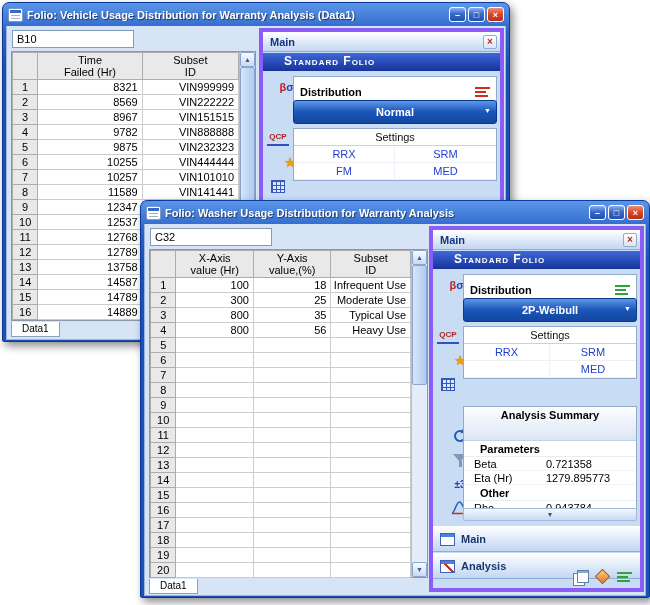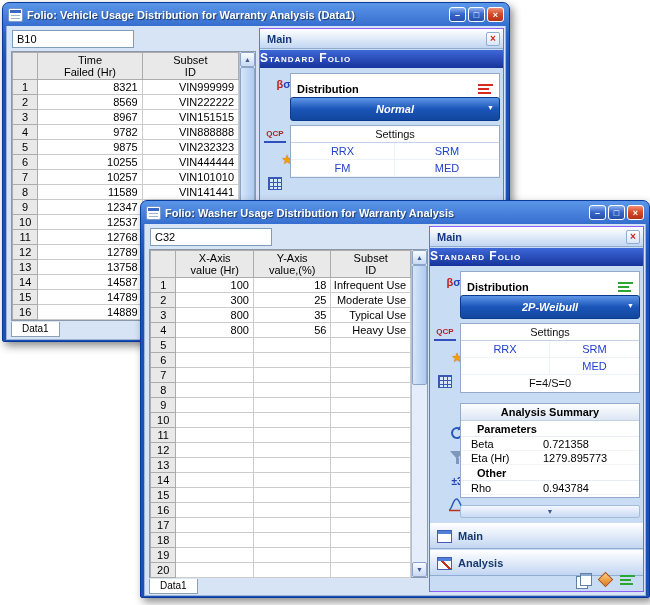--- a/index.html
+++ b/index.html
@@ -39,50 +39,50 @@
   .vscroll { position:absolute; top:0; bottom:0; right:0; width:16px; background:#E4EDF9; border-left:1px solid #AEC0D8; }
   .sarrow { position:absolute; left:0; width:15px; height:15px; background:linear-gradient(180deg,#F8FBFF,#C8DAF4); border:1px solid #8AA4CC; border-radius:2px; color:#3A5A94; font-size:7px; text-align:center; line-height:14px; cursor:pointer; }
   .sarrow.up { top:0; } .sarrow.down { bottom:0; }
   .sthumb { position:absolute; left:0; width:15px; top:15px; background:linear-gradient(90deg,#D8E6F8,#AECBF0); border:1px solid #8AA4CC; border-radius:2px; cursor:grab; }
   #w1 .sthumb { height:150px; } #w2 .sthumb { height:120px; }
   .tabbar { position:absolute; left:4px; height:17px; font-size:10px; }
   #w1 .tabbar { top:296px; } #w2 .tabbar { top:355px; }
   .sheettab { display:inline-block; background:#fff; border:1px solid #8CA0B8; border-top:none; padding:1px 10px 2px; cursor:pointer; }
 
   
-  .panel { position:absolute; top:2px; bottom:3px; background:#C8DCF4; border:1px solid #8b5cf6; }
+  .panel { position:absolute; top:2px; bottom:3px; background:#C8DCF4; border:4px solid #8b5cf6; }
   #w1 .panel { left:252px; right:1px; } #w2 .panel { left:284px; right:1px; }
   .pmain { position:absolute; left:0; right:0; top:0; height:20px; background:linear-gradient(180deg,#FFFFFF,#C2D6F2); border-bottom:1px solid #90ACCF; display:flex; align-items:center; padding:0 3px 0 7px; color:#14387C; font-weight:bold; }
   .pclose { margin-left:auto; width:14px; height:14px; border:1px solid #90ACCF; border-radius:2px; background:linear-gradient(180deg,#FFF,#D8E6F8); color:#C22818; font-size:10px; font-weight:bold; line-height:12px; text-align:center; cursor:pointer; }
-  .banner { position:absolute; left:0; right:0; top:21px; height:18px; background:linear-gradient(180deg,#3E68D8,#16339A); color:#FFF; font-weight:bold; font-variant:small-caps; letter-spacing:1px; font-size:12px; line-height:17px; padding-left:0; }
+  .banner { position:absolute; left:0; right:0; top:21px; height:18px; background:linear-gradient(180deg,#3E68D8,#16339A); color:#FFF; font-weight:bold; font-variant:small-caps; letter-spacing:1px; font-size:12px; line-height:17px; padding-left:21px; }
   .strip { position:absolute; left:0; top:40px; bottom:0; width:30px; }
   .sicon { position:absolute; left:14px; width:26px; height:20px; line-height:18px; text-align:center; cursor:pointer; }
   .bsm i { font-style:normal; font-weight:bold; font-size:11px; }
   .red { color:#C02020; } .blue { color:#2040C0; }
   .qcp { font-size:8px; font-weight:bold; color:#B02020; line-height:14px; border-bottom:2px solid #3050C0; height:16px; width:22px; left:4px; }
   .star { color:#F0A000; font-size:13px; text-shadow:0 0 1px #D04000; }
   .gridico { width:14px; height:13px; left:8px; border:1px solid #3858B8; background-color:#D8E8FF; background-image:linear-gradient(#3858B8 1px,transparent 1px),linear-gradient(90deg,#3858B8 1px,transparent 1px); background-size:4px 4px; }
   .funnelico { height:16px; }
   .funnelico::before { content:""; position:absolute; left:6px; top:2px; border-left:7px solid transparent; border-right:7px solid transparent; border-top:8px solid #8098B8; }
   .funnelico::after { content:""; position:absolute; left:12px; top:9px; width:3px; height:6px; background:#8098B8; }
   .pm { color:#2040C0; font-weight:bold; font-size:10px; }
   .pcontent { position:absolute; left:30px; top:40px; right:3px; bottom:0; }
   .distbox { position:absolute; left:0; right:0; top:4px; height:31px; background:#fff; border:1px solid #94AACB; display:flex; align-items:center; padding:0 6px; font-weight:bold; }
   .statusbars { width:15px; height:11px; background:linear-gradient(var(--c,#888),var(--c,#888)) 0 1px/15px 2px no-repeat,linear-gradient(var(--c,#888),var(--c,#888)) 0 5px/11px 2px no-repeat,linear-gradient(var(--c,#888),var(--c,#888)) 0 9px/13px 2px no-repeat; }
   .distbox .statusbars { margin-left:auto; }
-  .dropdown { position:absolute; left:0; right:0; top:28px; height:24px; border:1px solid #0A3A8C; border-radius:3px; background:linear-gradient(180deg,#5E96E8,#1A55B8 50%,#12479E); color:#fff; font-weight:bold; display:flex; align-items:center; justify-content:center; cursor:pointer;font-style:italic; }
+  .dropdown { position:absolute; left:0; right:0; top:28px; height:24px; border:1px solid #0A3A8C; border-radius:3px; background:linear-gradient(180deg,#5E96E8,#1A55B8 50%,#12479E); color:#fff; font-weight:bold; display:flex; align-items:center; justify-content:center; cursor:pointer; }
   .dd-arrow { position:absolute; right:5px; top:6px; font-size:7px; }
   .settings { position:absolute; left:0; right:0; top:56px; background:#fff; border:1px solid #94AACB; }
   .set-title { height:17px; line-height:17px; text-align:center; border-bottom:1px solid #C4D2E8; color:#111; }
   .set-grid { display:grid; grid-template-columns:1fr 1fr; }
   .set-cell { height:17px; line-height:17px; text-align:center; color:#1F3FCC; cursor:pointer; border-bottom:1px solid #EDF1F8; }
   .set-cell:nth-child(odd){ border-right:1px solid #EDF1F8; }
   .set-footer { height:17px; line-height:17px; text-align:center; color:#111; }
   .summary { position:absolute; left:0; right:0; top:136px; background:#fff; border:1px solid #94AACB; padding-bottom:2px; }
-  .sum-title { height:17px; line-height:17px; text-align:center; font-weight:bold; background:linear-gradient(180deg,#FDFEFF,#DCE6F4); border-bottom:1px solid #C4D2E8; }
+  .sum-title { height:34px; line-height:17px; text-align:center; font-weight:bold; background:linear-gradient(180deg,#FDFEFF,#DCE6F4); border-bottom:1px solid #C4D2E8; }
   .sum-sec { font-weight:bold; padding:2px 16px 1px; border-bottom:1px solid #E8ECF4; }
   .sum-row { display:flex; height:14px; line-height:14px; border-bottom:1px solid #F2F4F8; padding:0 4px 0 10px; }
   .sum-row .sl { width:72px; overflow:hidden; }
   .sum-row .sv { flex:1; }
   .collapse-btn { position:absolute; left:0; right:0; top:238px; height:13px; background:linear-gradient(180deg,#F4F8FF,#C8DAF4); border:1px solid #A4BCDC; border-radius:2px; text-align:center; font-size:7px; color:#3A5A94; line-height:11px; cursor:pointer; }
   .grip { position:absolute; left:0; right:0; top:253px; text-align:center; font-size:9px; color:#8098B8; letter-spacing:2px; line-height:8px; cursor:pointer; }
   .navitem { position:absolute; left:0; right:0; height:26px; background:linear-gradient(180deg,#FDFEFF,#C2D6F2); border-top:1px solid #FFF; border-bottom:1px solid #90ACCF; display:flex; align-items:center; gap:6px; padding-left:7px; font-weight:bold; color:#18386E; cursor:pointer; }
   #nav-main { top:296px; } #nav-analysis { top:323px; }
   .nav-ico { width:15px; height:13px; border:1px solid #4060B8; background:linear-gradient(180deg,#5080D8 3px,#FFF 3px); flex:0 0 auto; }
   .analysis-ico { background-color:#fff; background-image:linear-gradient(180deg,#5080D8 3px,transparent 3px),linear-gradient(45deg,transparent 42%,#C03020 42% 58%,transparent 58%); }
@@ -440,21 +440,20 @@
           <span class="dd-arrow">▼</span>
         </div>
         <div class="settings">
           <div class="set-title">Settings</div>
           <div class="set-grid">
             <span class="set-cell">RRX</span>
             <span class="set-cell">SRM</span>
             <span class="set-cell"></span>
             <span class="set-cell">MED</span>
           </div>
-          <div class="set-footer">F=4/S=0</div>
         </div>
         <div class="summary">
           <div class="sum-title">Analysis Summary</div>
           <div class="sum-sec">Parameters</div>
           <div class="sum-row">
             <span class="sl">Beta</span>
             <span class="sv">0.721358</span>
           </div>
           <div class="sum-row">
             <span class="sl">Eta (Hr)</span>

